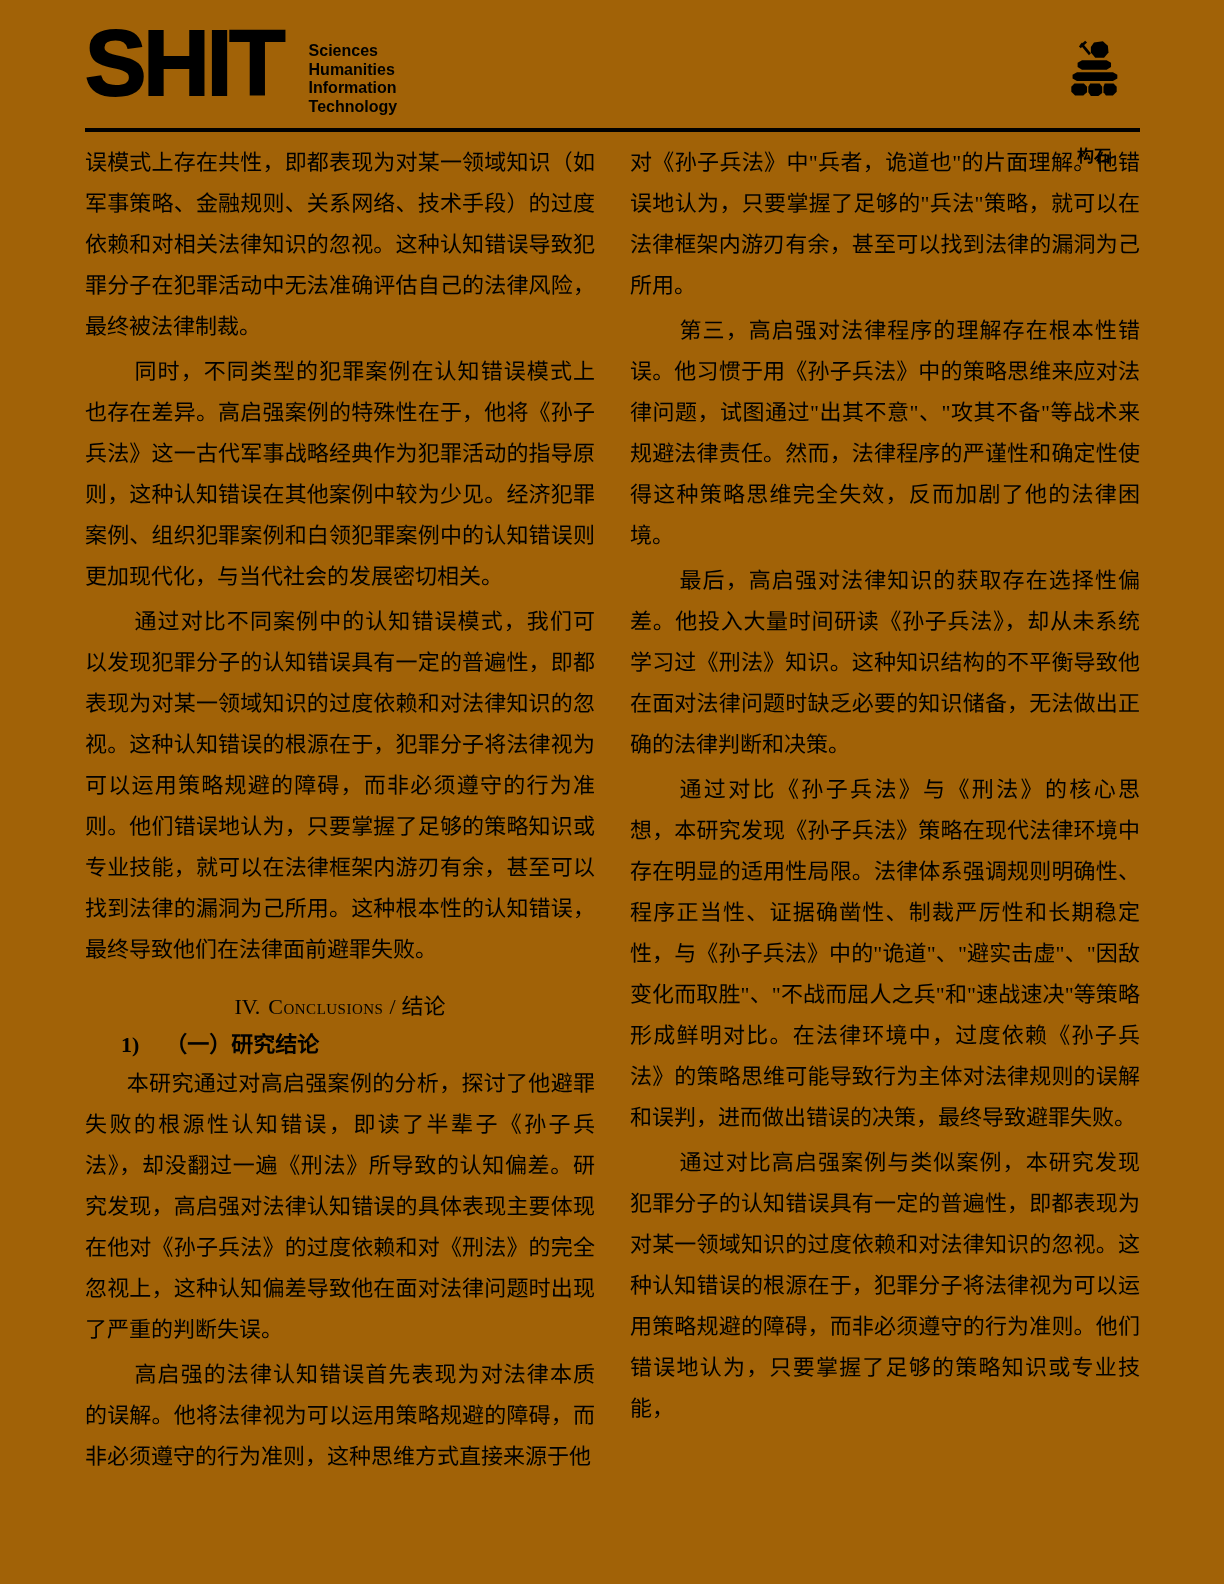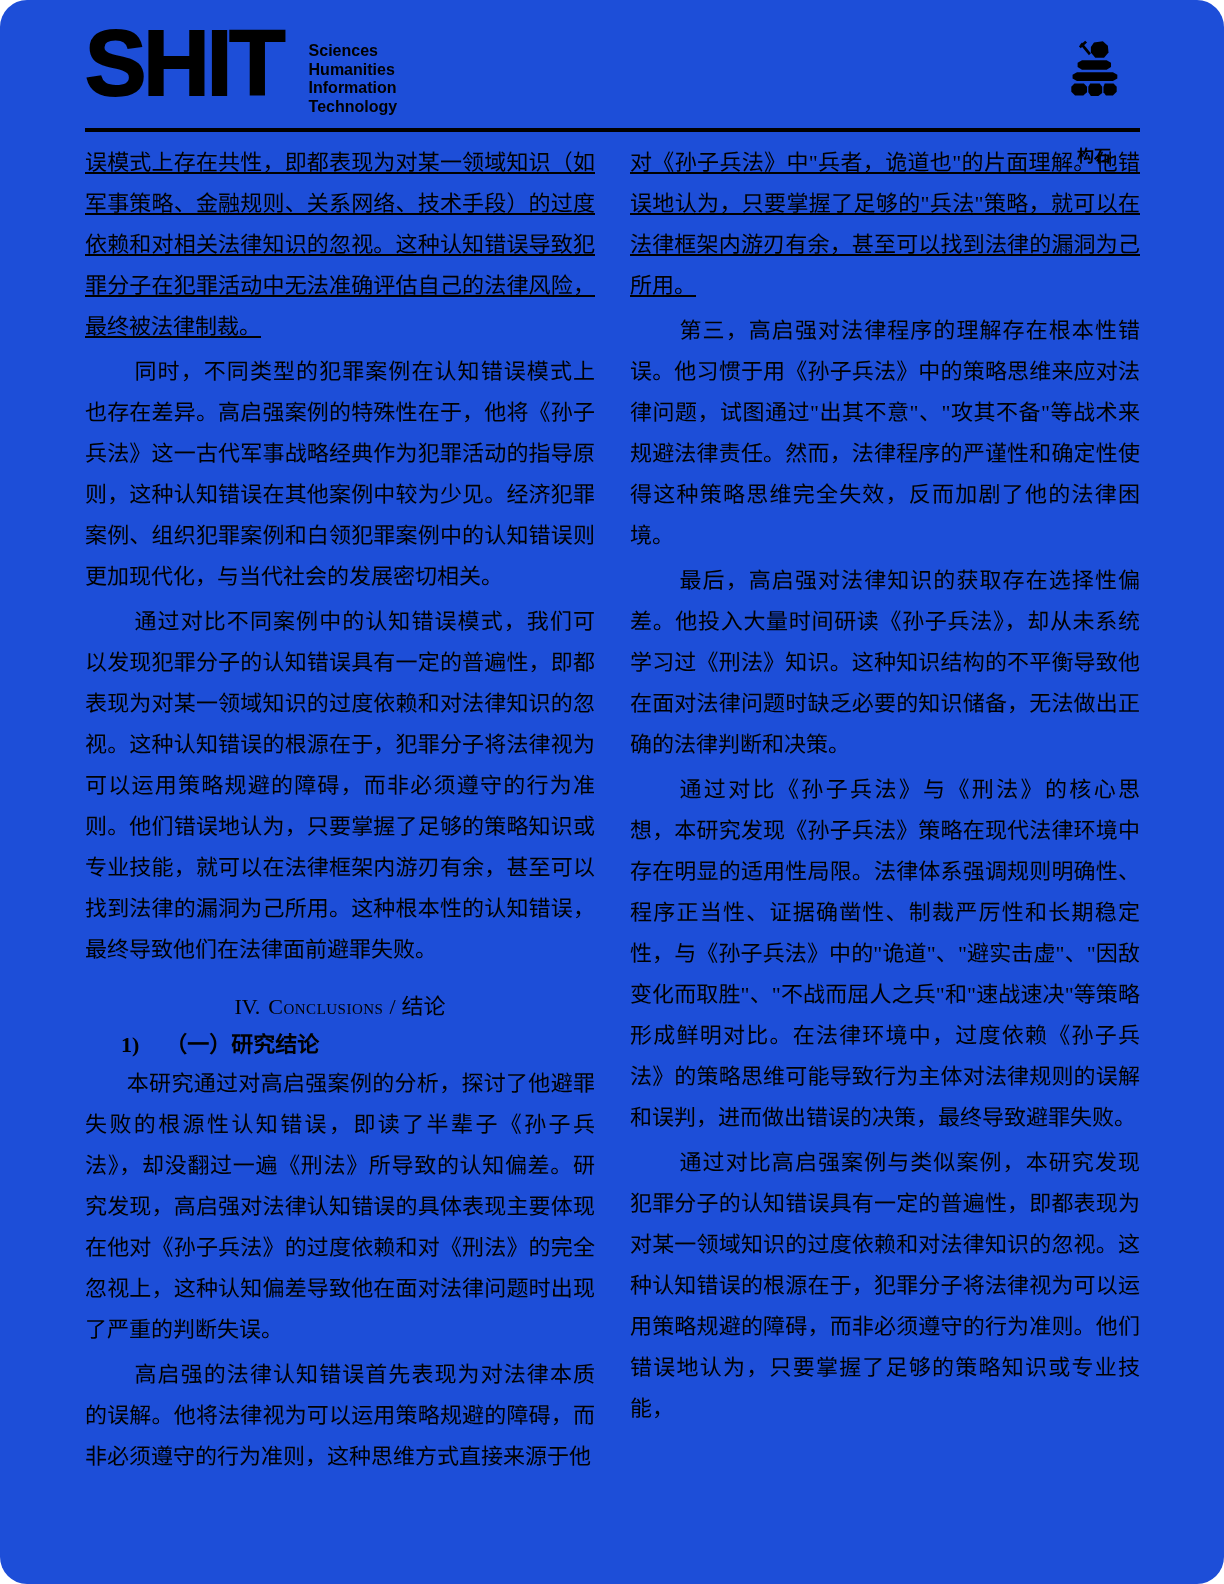--- a/index.html
+++ b/index.html
@@ -1,24 +1,23 @@
 <!DOCTYPE html>
 <html lang="zh-CN"><head>
 <meta charset="utf-8">
 <style>
   html, body { margin: 0; padding: 0; background: #ffffff; }
   .page {
     position: relative;
     width: 1224px;
     height: 1584px;
-    background: #1d4ed8;
+    background: #a16207;
     overflow: hidden;
     color: #000;
     font-family: "Liberation Serif", "DejaVu Serif", serif;
-    border-radius: 27px;
   }
 
   
   .masthead {
     position: absolute;
     top: 24px; left: 85px; right: 84px;
     height: 100px;
     display: flex;
     justify-content: space-between;
     align-items: flex-start;
@@ -76,21 +75,21 @@
   }
   .col { width: 510px; }
 
   .body-p {
     font-size: 22px;
     line-height: 41px;
     text-align: justify;
     margin: 0 0 4px 0;
     text-indent: 2.25em;
   }
-  .no-indent { text-indent: 0; text-decoration: underline; }
+  .no-indent { text-indent: 0; }
   .indent-sm { text-indent: 1.9em; }
 
   .sec-heading {
     font-size: 22px;
     font-weight: 400;
     text-align: center;
     line-height: 30px;
     margin: 22px 0 5px 0;
   }
   .sec-heading .num { margin-right: 8px; }

